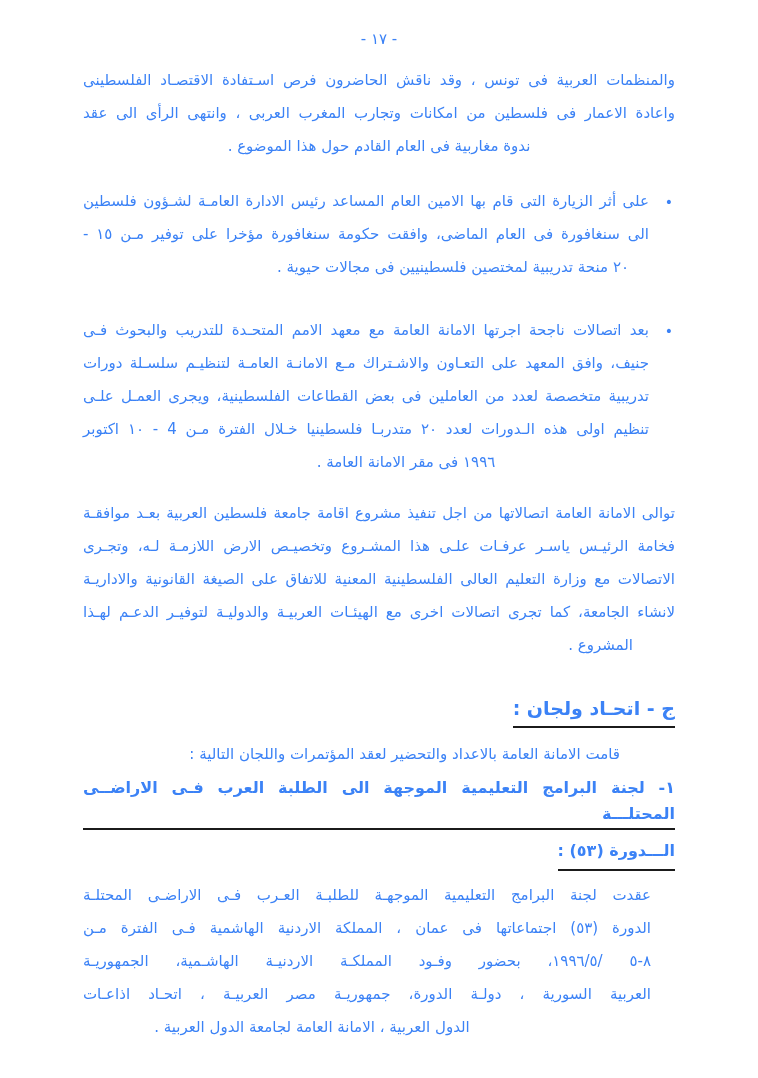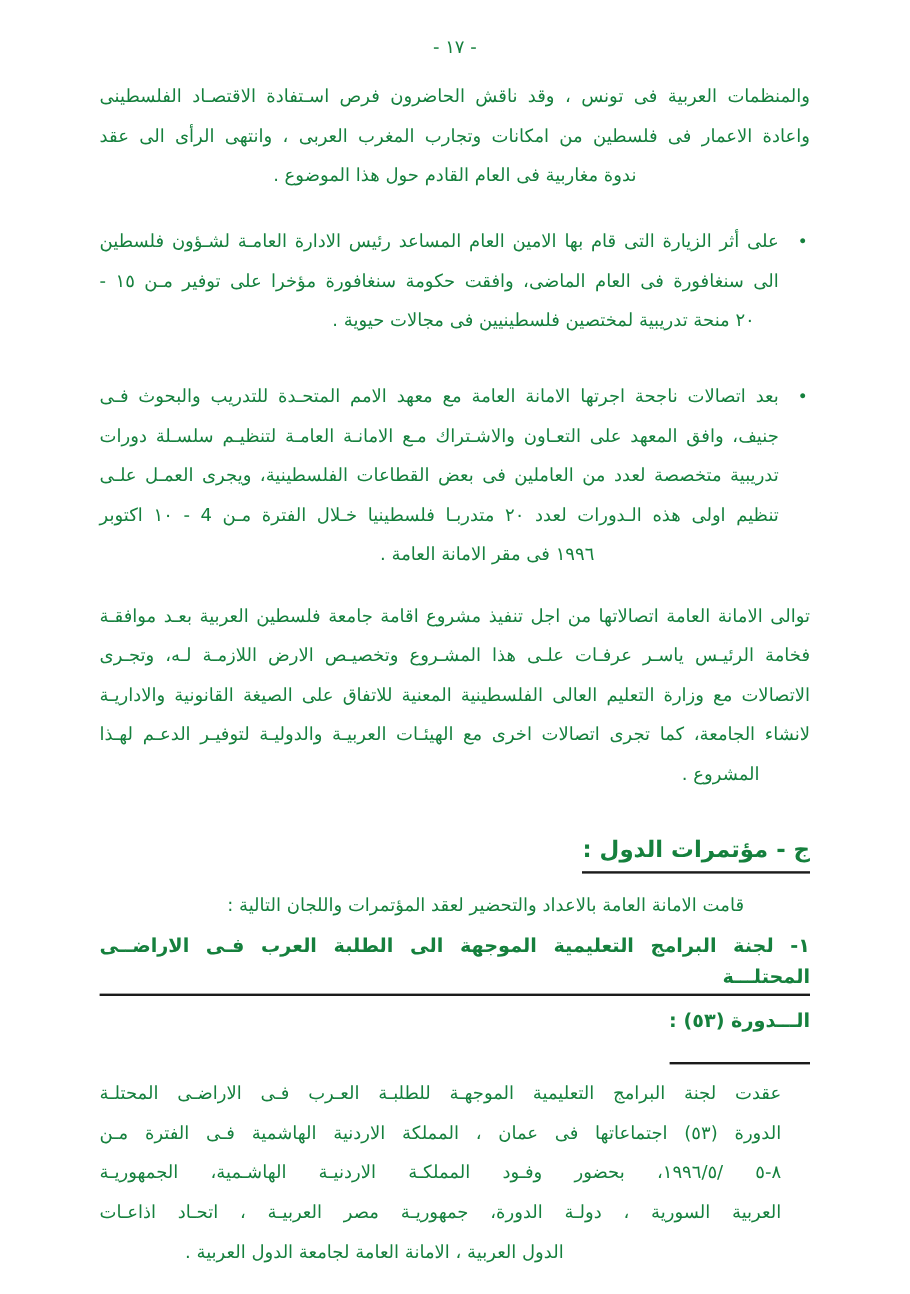--- a/index.html
+++ b/index.html
@@ -10,21 +10,21 @@
   .page {
     position: relative;
     width: 758px;
     height: 1078px;
     margin: 0 auto;
     background: #ffffff;
     box-sizing: border-box;
     padding: 30px 83px 20px 83px;
     direction: rtl;
     font-family: "DejaVu Sans", sans-serif;
-    color: #15803d;
+    color: #3b82f6;
     overflow: hidden;
   }
   .pageno {
     text-align: center;
     font-size: 15px;
     letter-spacing: 2px;
     margin-bottom: 16px;
     direction: rtl;
   }
   .para {
@@ -87,21 +87,21 @@
   .item-head-l2 {
     margin-top: 8px;
     text-align: right;
     font-size: 16px;
     font-weight: bold;
     line-height: 26px;
   }
   .item-head-l2 .underlined {
     display: inline-block;
     border-bottom: 2px solid #1b1b1b;
-    padding-bottom: 21px;
+    padding-bottom: 5px;
   }
   .p3 {
     margin-top: 8px;
     padding-right: 24px;
   }
 </style>
 </head>
 <body>
 
 <div class="page">
@@ -132,21 +132,21 @@
 
   <div class="para p2">
     <div class="ln-j">توالى الامانة العامة اتصالاتها من اجل تنفيذ مشروع اقامة جامعة فلسطين العربية بعـد موافقـة</div>
     <div class="ln-j">فخامة الرئيـس ياسـر عرفـات علـى هذا المشـروع وتخصيـص الارض اللازمـة لـه، وتجـرى</div>
     <div class="ln-j">الاتصالات مع وزارة التعليم العالى الفلسطينية المعنية للاتفاق على الصيغة القانونية والاداريـة</div>
     <div class="ln-j">لانشاء الجامعة، كما تجرى اتصالات اخرى مع الهيئـات العربيـة والدوليـة لتوفيـر الدعـم لهـذا</div>
     <div class="ln-r" style="padding-right:42px;">المشروع .</div>
   </div>
 
   <div class="sec-head">
-    <span class="underlined">ج - مؤتمرات الدول :</span>
+    <span class="underlined">ج - اتحـاد ولجان :</span>
   </div>
 
   <div class="para intro ln-r">قامت الامانة العامة بالاعداد والتحضير لعقد المؤتمرات واللجان التالية :</div>
 
   <div class="item-head-l1">١- لجنة البرامج التعليمية الموجهة الى الطلبة العرب فـى الاراضــى المحتلـــة</div>
   <div class="item-head-l2">
     <span class="underlined">الـــدورة (٥٣) :</span>
   </div>
 
   <div class="para p3">

